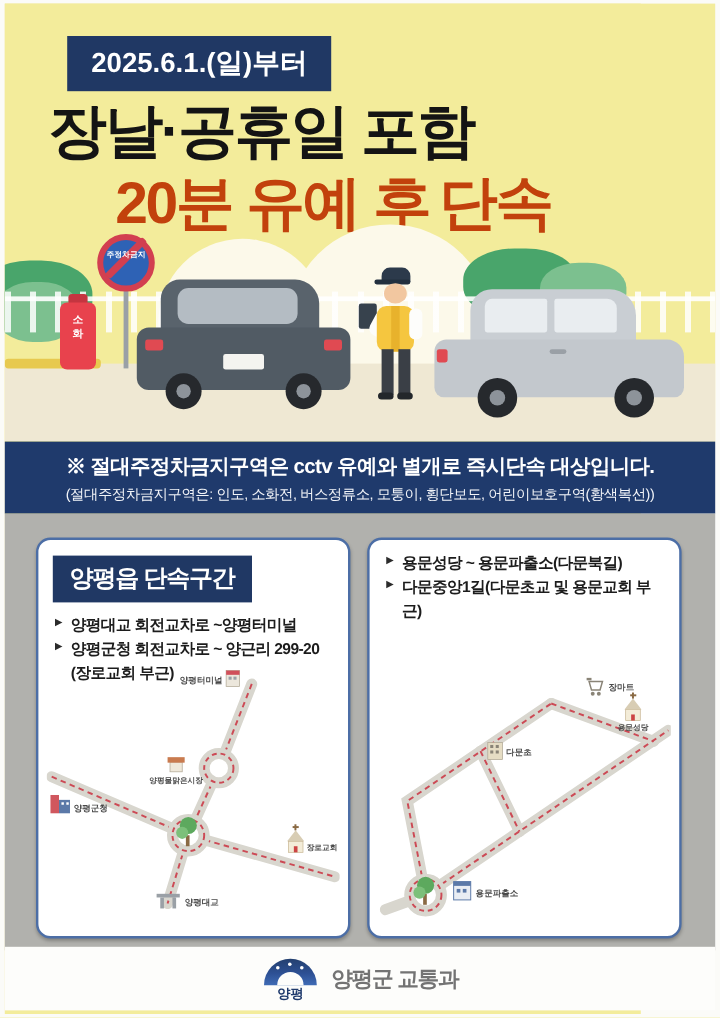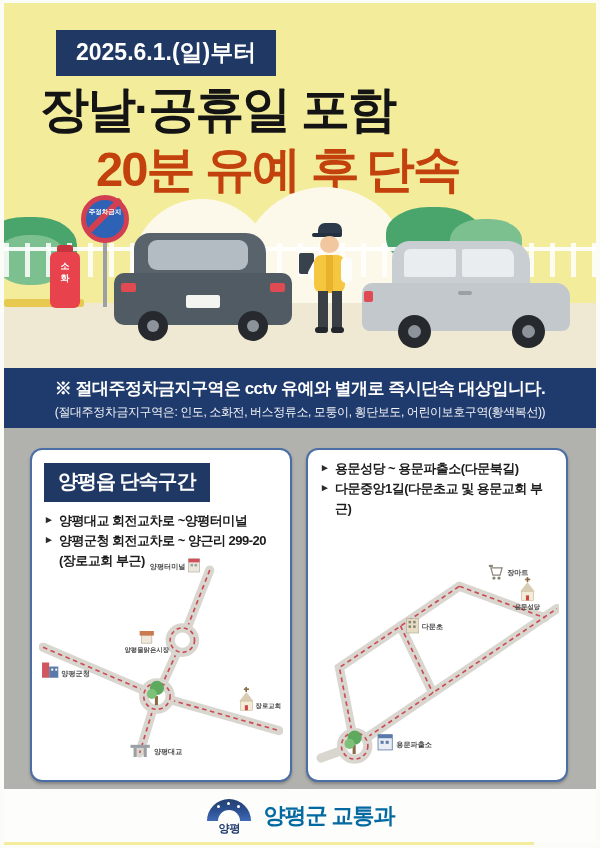--- a/index.html
+++ b/index.html
@@ -129,21 +129,21 @@
     background:linear-gradient(180deg,#24406f 0%,#2d5094 55%,#3f6bb5 100%);
   }
   .logo .arch-cut{
     position:absolute;left:13px;top:13px;width:22px;height:11px;border-radius:11px 11px 0 0;background:#fdfdfb;
   }
   .logo .star{position:absolute;width:3px;height:3px;border-radius:50%;background:#fff;}
   .logo .logo-text{
     position:absolute;left:0;top:24px;width:48px;text-align:center;
     font-size:11px;font-weight:800;color:#1f3a6c;letter-spacing:0;
   }
-  .footer .ftitle{font-size:22px;font-weight:900;color:#0369a1;letter-spacing:-1px;}
+  .footer .ftitle{font-size:18px;font-weight:900;color:#737373;letter-spacing:-1px;}
 </style>
 </head>
 <body>
 
 <div class="poster">
 
   <div class="top">
     <div class="date-badge">2025.6.1.(일)부터</div>
     <div class="title1">장날·공휴일 포함</div>
     <div class="title2"><span class="blue">20분 유예 후</span><span class="red">단속</span></div>

